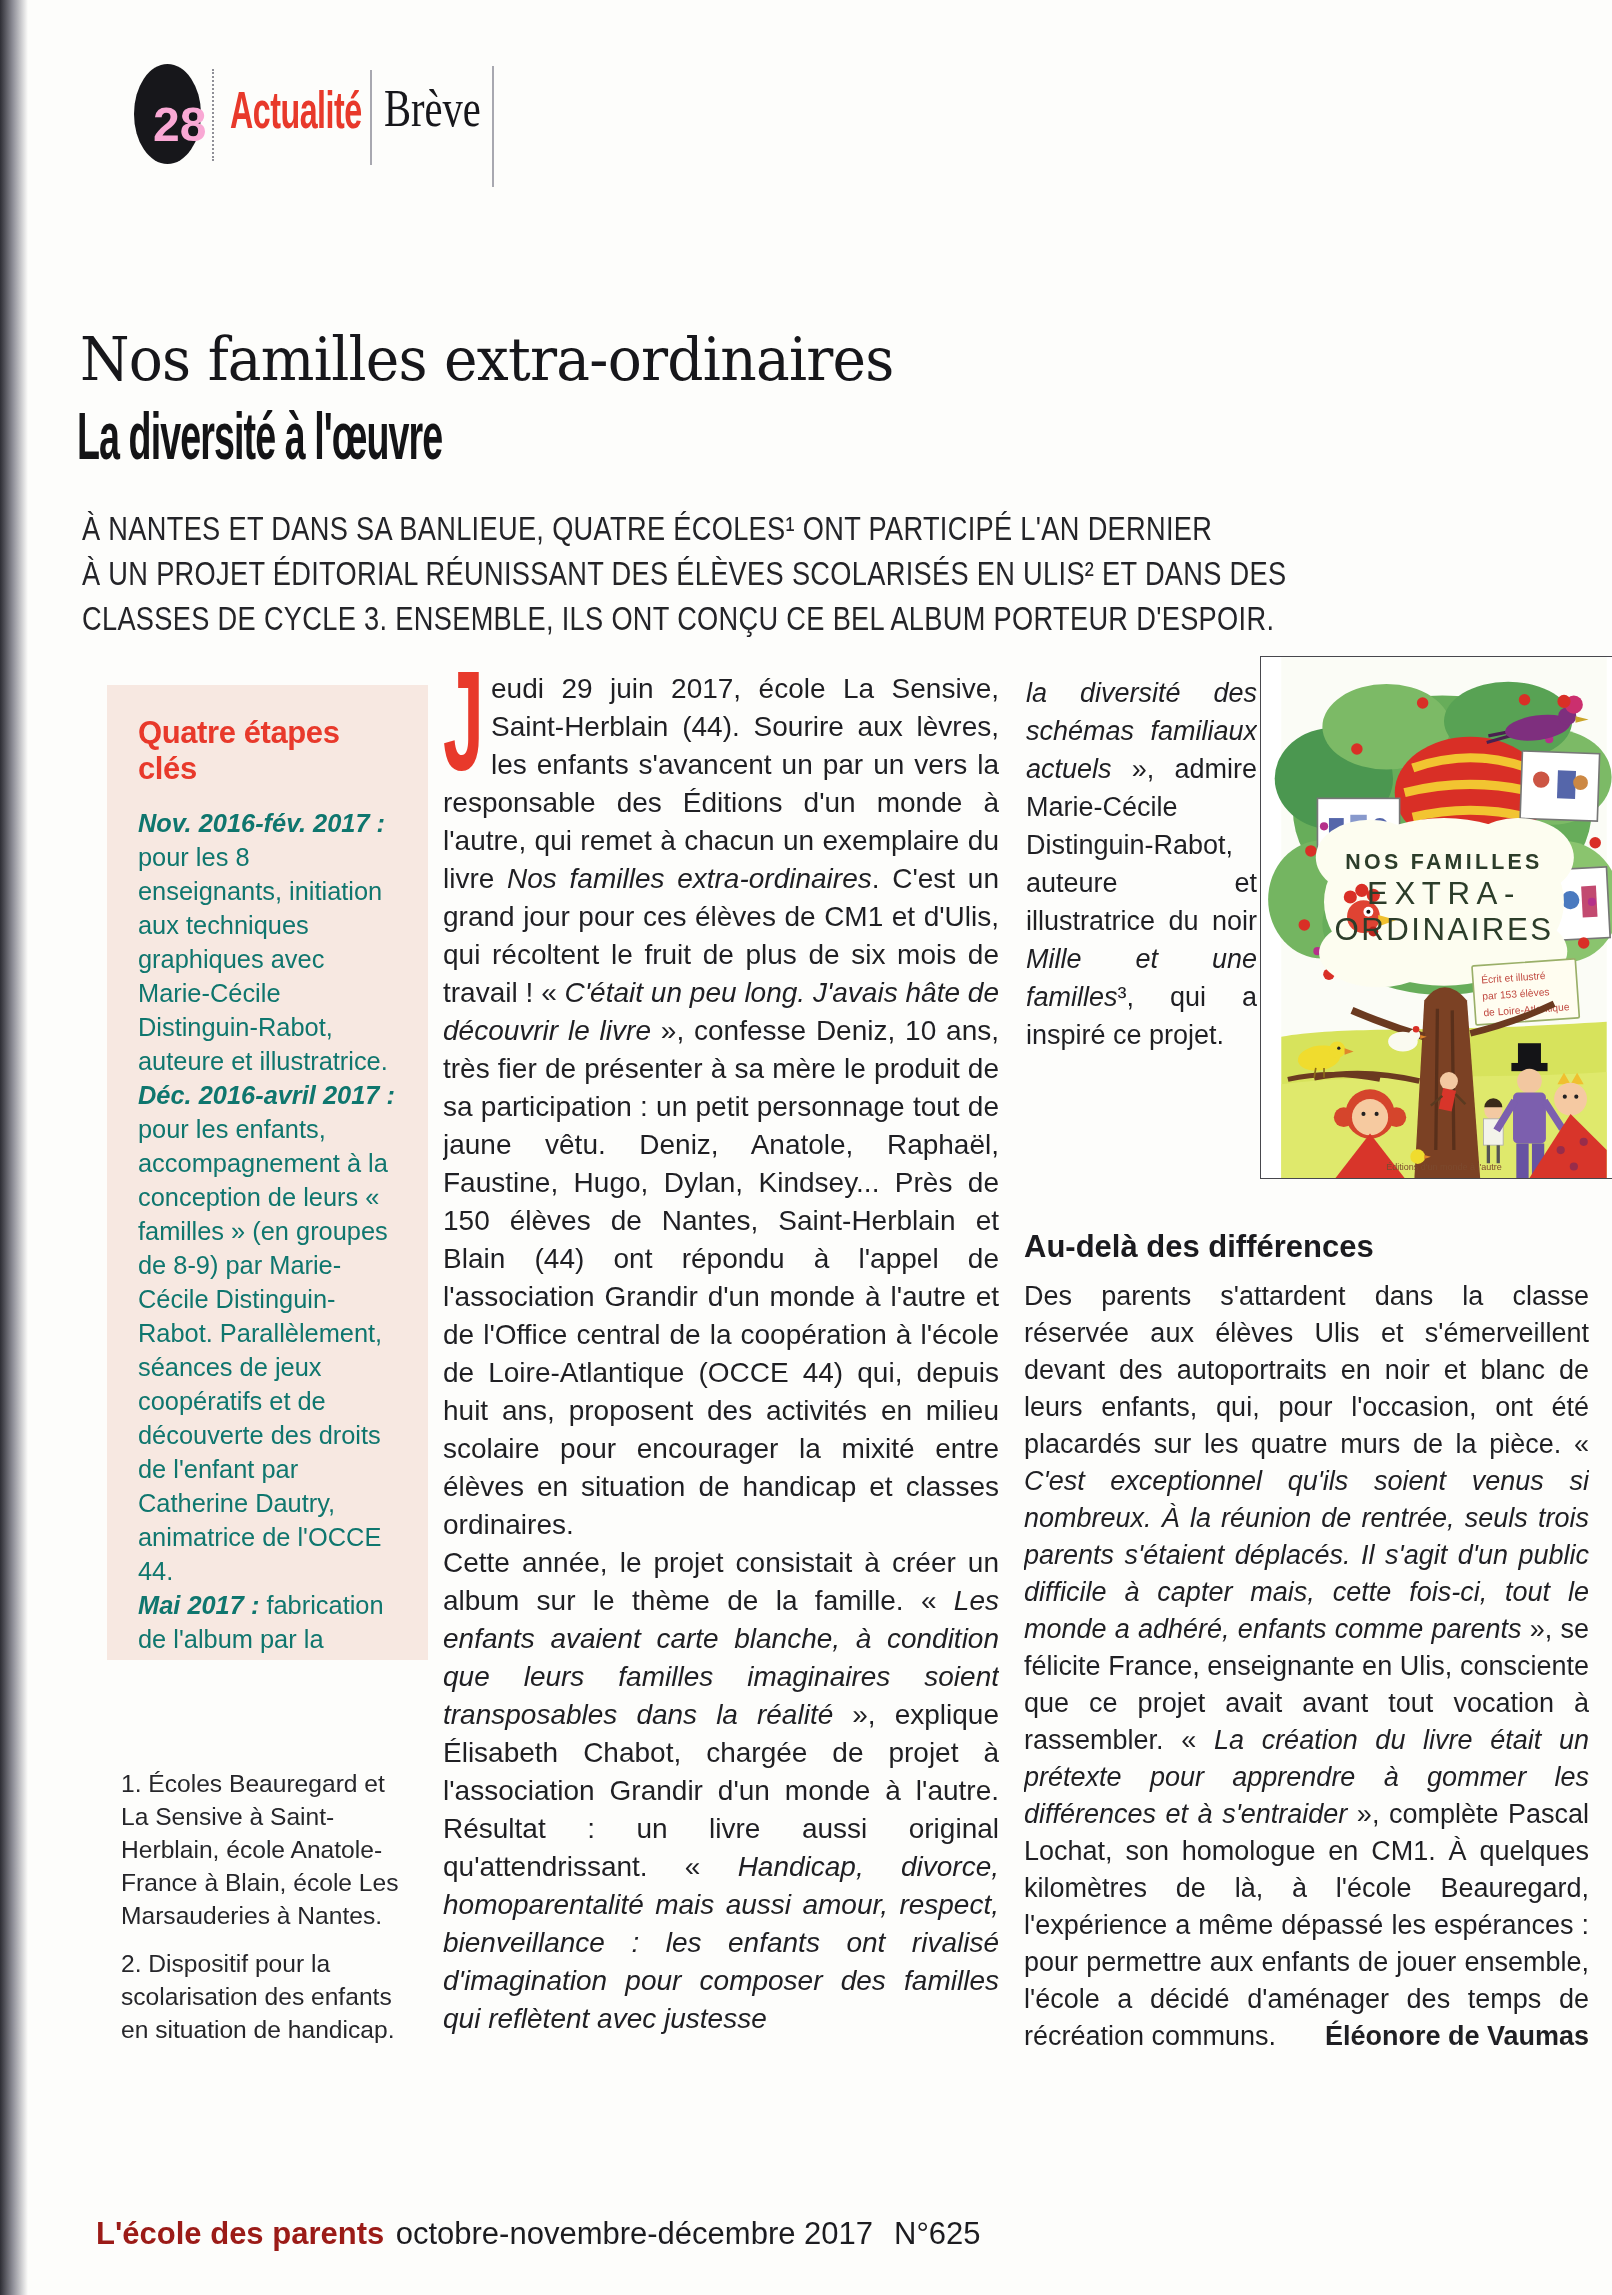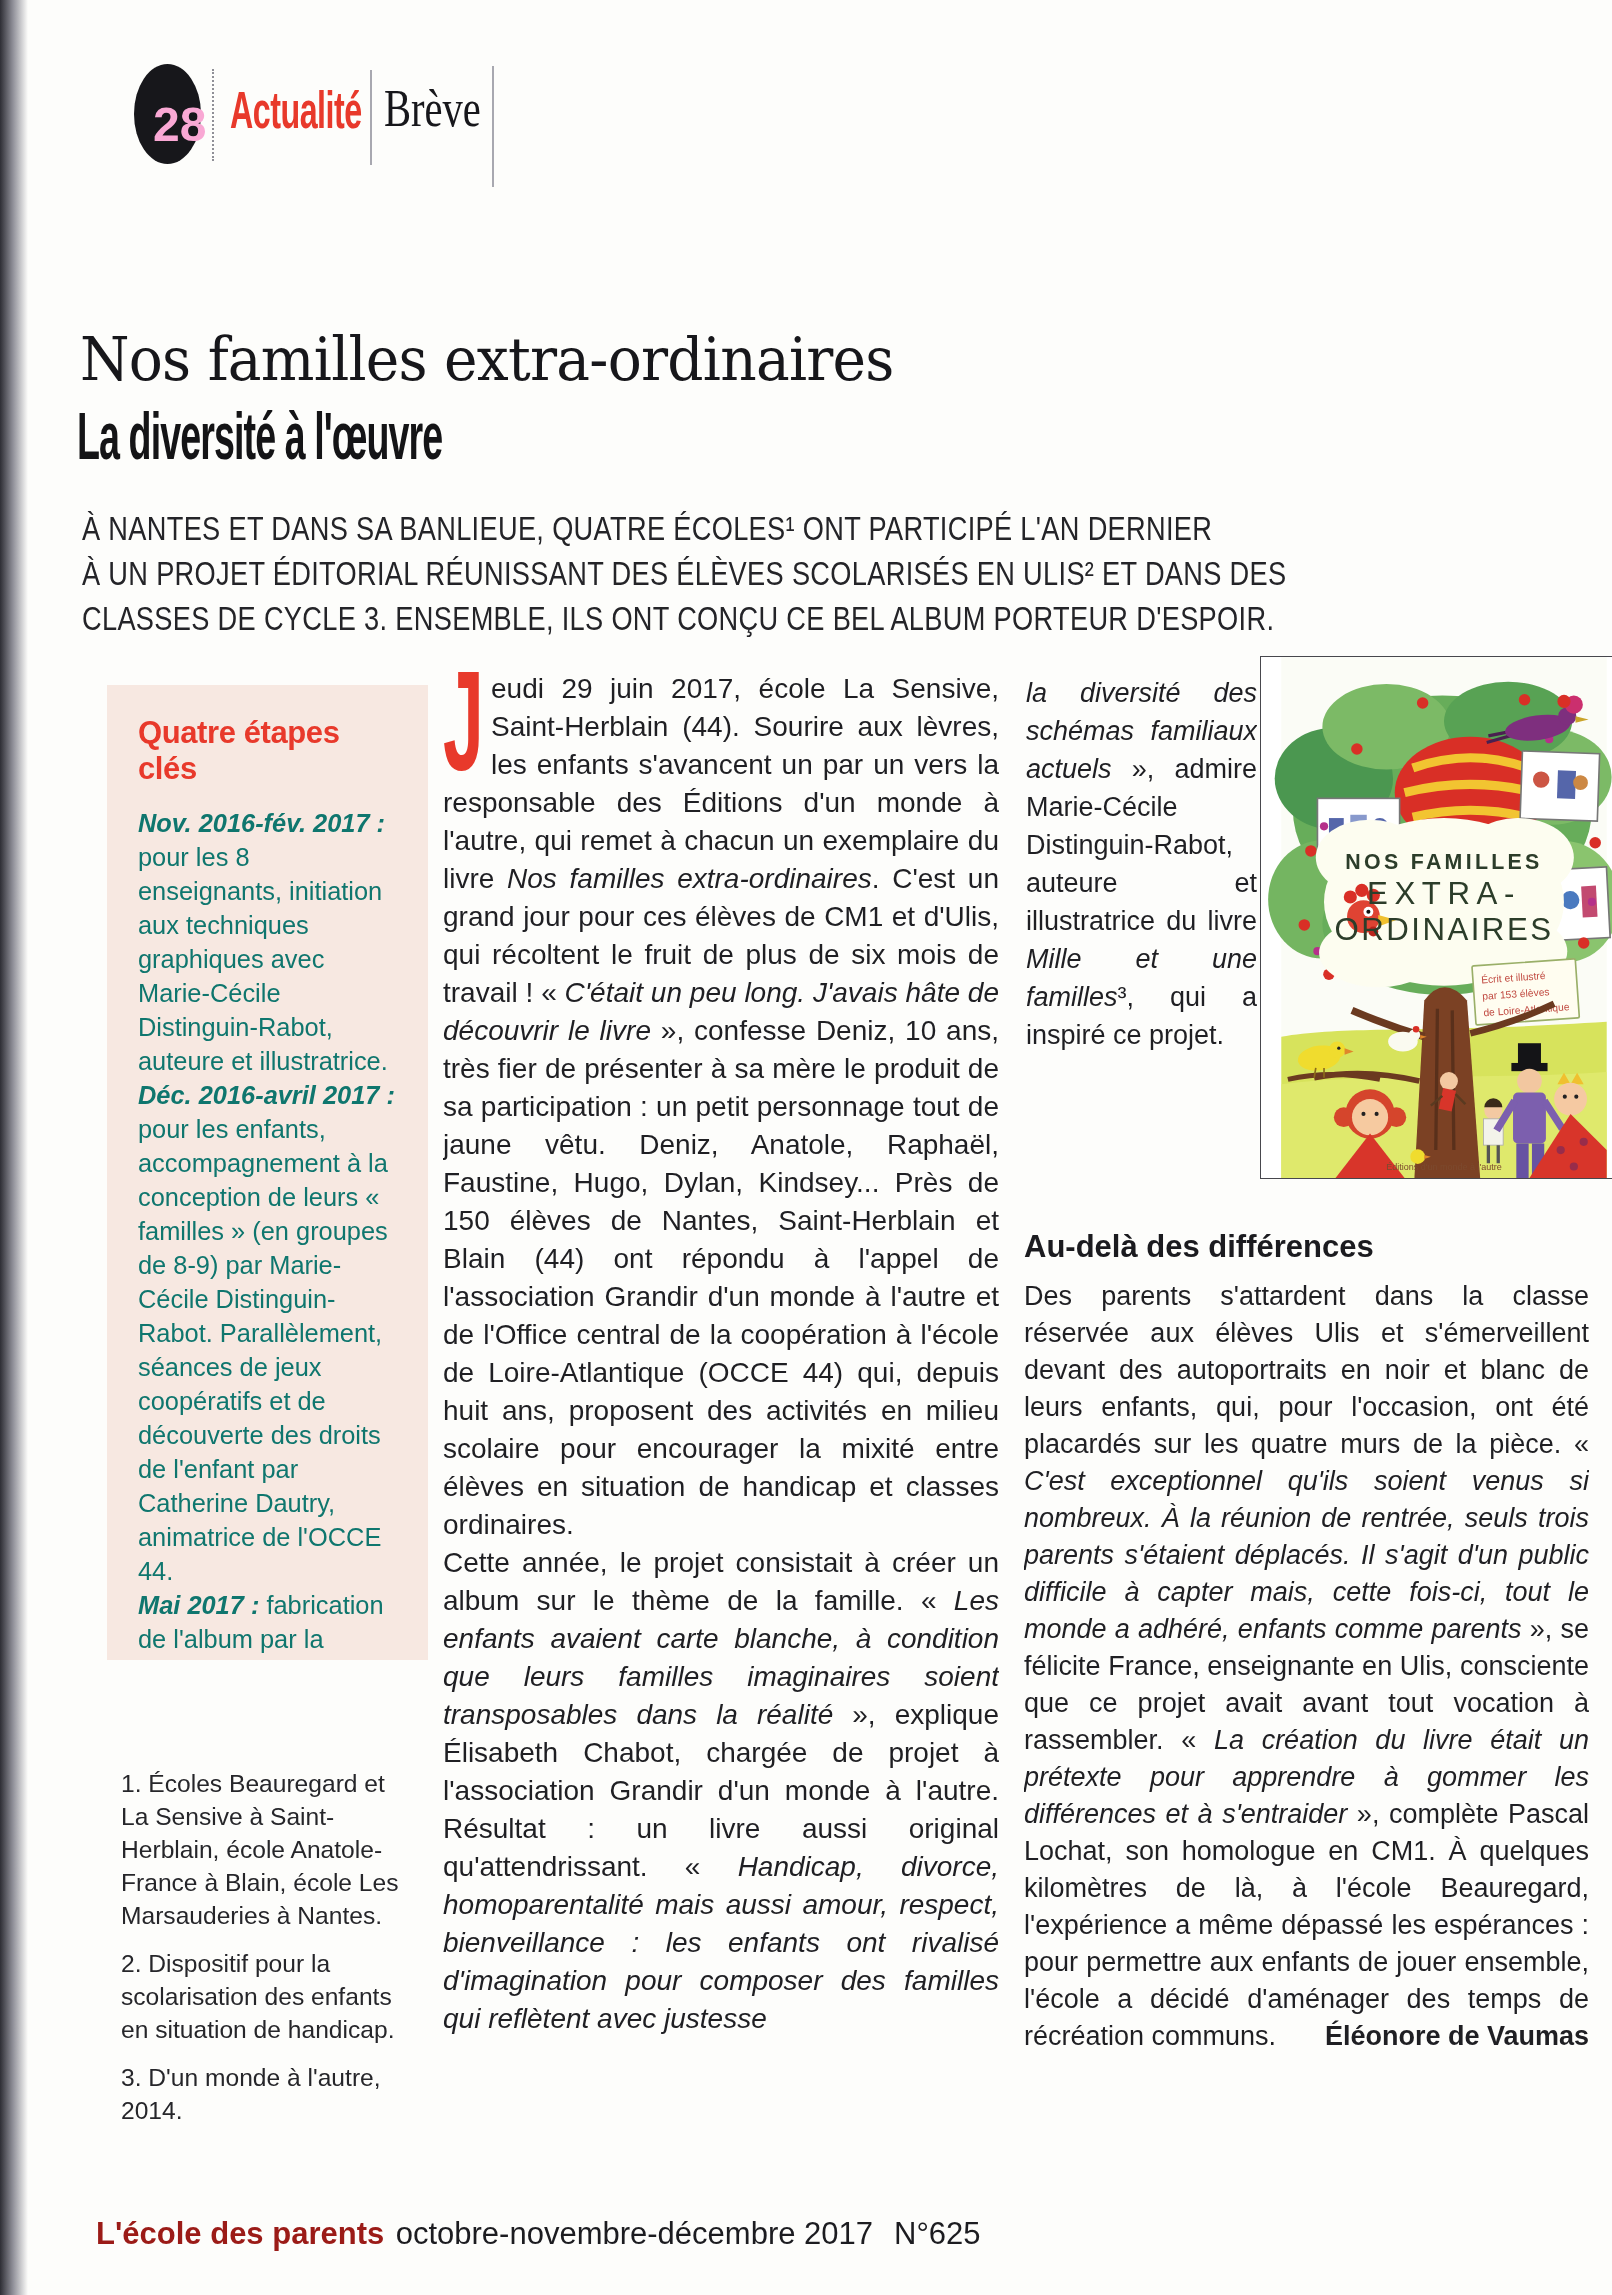--- a/index.html
+++ b/index.html
@@ -85,30 +85,29 @@
     <h2 class="sidebar-title">Quatre étapes clés</h2>
     <div class="sb-entry"><span class="sb-lead">Nov. 2016-fév. 2017 :</span> <span>pour les 8 enseignants, initiation aux techniques graphiques avec Marie-Cécile Distinguin-Rabot, auteure et illustratrice.</span></div>
     <div class="sb-entry"><span class="sb-lead">Déc. 2016-avril 2017 :</span> <span>pour les enfants, accompagnement à la conception de leurs « familles » (en groupes de 8-9) par Marie-Cécile Distinguin-Rabot. Parallèlement, séances de jeux coopératifs et de découverte des droits de l'enfant par Catherine Dautry, animatrice de l'OCCE 44.</span></div>
     <div class="sb-entry"><span class="sb-lead">Mai 2017 :</span> <span>fabrication de l'album par la graphiste Emmanuelle Houssais, puis impression.</span></div>
 
   </div>
 
   <div class="footnotes">
     <div class="footnote">1. Écoles Beauregard et La Sensive à Saint-Herblain, école Anatole-France à Blain, école Les Marsauderies à Nantes.</div>
     <div class="footnote">2. Dispositif pour la scolarisation des enfants en situation de handicap.</div>
-    <div class="footnote">3. D'un monde à l'autre, 2014.</div>
   </div>
 
   <div class="col-main">
     <p><span class="dropcap">J</span><span><span class="seg-n">eudi 29 juin 2017, école La Sensive, Saint-Herblain (44). Sourire aux lèvres, les enfants s'avancent un par un vers la responsable des Éditions d'un monde à l'autre, qui remet à chacun un exemplaire du livre </span><span class="seg-i">Nos familles extra-ordinaires</span><span class="seg-n">. C'est un grand jour pour ces élèves de CM1 et d'Ulis, qui récoltent le fruit de plus de six mois de travail ! « </span><span class="seg-i">C'était un peu long. J'avais hâte de découvrir le livre</span><span class="seg-n"> », confesse Deniz, 10 ans, très fier de présenter à sa mère le produit de sa participation : un petit personnage tout de jaune vêtu. Deniz, Anatole, Raphaël, Faustine, Hugo, Dylan, Kindsey... Près de 150 élèves de Nantes, Saint-Herblain et Blain (44) ont répondu à l'appel de l'association Grandir d'un monde à l'autre et de l'Office central de la coopération à l'école de Loire-Atlantique (OCCE 44) qui, depuis huit ans, proposent des activités en milieu scolaire pour encourager la mixité entre élèves en situation de handicap et classes ordinaires.</span></span></p>
     <p><span><span class="seg-n">Cette année, le projet consistait à créer un album sur le thème de la famille. « </span><span class="seg-i">Les enfants avaient carte blanche, à condition que leurs familles imaginaires soient transposables dans la réalité</span><span class="seg-n"> », explique Élisabeth Chabot, chargée de projet à l'association Grandir d'un monde à l'autre. Résultat : un livre aussi original qu'attendrissant. « </span><span class="seg-i">Handicap, divorce, homoparentalité mais aussi amour, respect, bienveillance : les enfants ont rivalisé d'imagination pour composer des familles qui reflètent avec justesse</span></span></p>
   </div>
 
   <div class="col-narrow">
-    <span><span class="seg-i">la diversité des schémas familiaux actuels</span><span class="seg-n"> », admire Marie-Cécile Distinguin-Rabot, auteure et illustratrice du livre </span><span class="seg-i">Mille et une familles</span><span class="seg-n">³, qui a inspiré ce projet.</span></span>
+    <span><span class="seg-i">la diversité des schémas familiaux actuels</span><span class="seg-n"> », admire Marie-Cécile Distinguin-Rabot, auteure et illustratrice du noir </span><span class="seg-i">Mille et une familles</span><span class="seg-n">³, qui a inspiré ce projet.</span></span>
   </div>
 
   <div class="book-cover">
     <svg viewBox="0 0 396 634">
       <rect x="0" y="0" width="396" height="634" fill="#fbfcf6"></rect>
       <path d="M0,462 C80,448 180,458 396,444 L396,634 L0,634 Z" fill="#d7e35c"></path>
       <path d="M0,520 C120,505 260,515 396,505 L396,634 L0,634 Z" fill="#e0ea6e" opacity=".85"></path>
 
       <g>
         <ellipse cx="196" cy="185" rx="182" ry="138" fill="#67ad5a"></ellipse>

